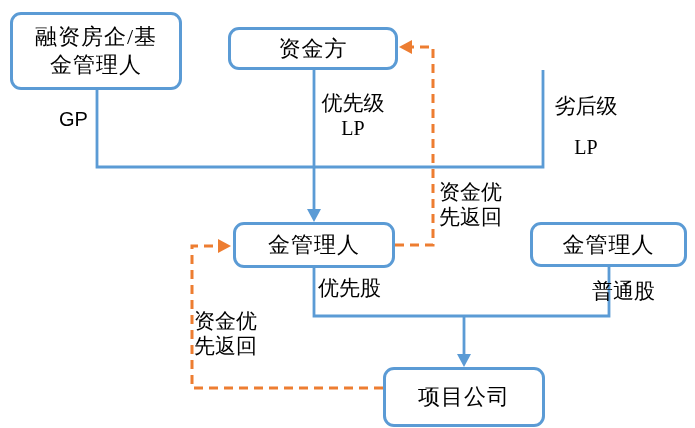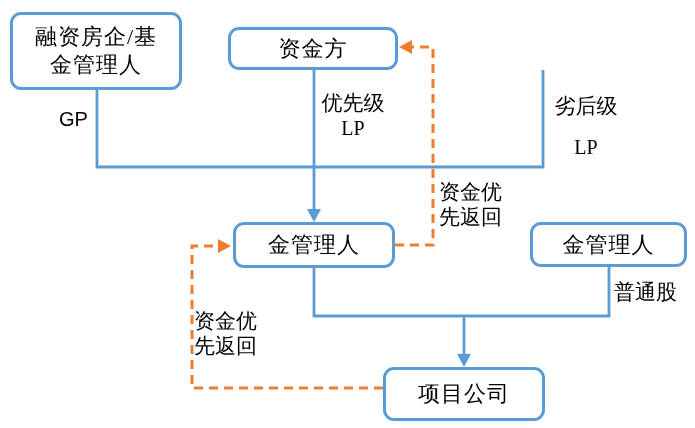--- a/index.html
+++ b/index.html
@@ -32,35 +32,35 @@
     text-align:center;
     font-size:22px;line-height:28px;
     letter-spacing:1px;
     white-space:pre-line;
   }
   .node-a{left:10px;top:12px;width:172px;height:78px;}
   .node-b{left:228px;top:27px;width:170px;height:43px;text-align:right;}
   .node-c{left:462px;top:25px;width:161px;height:45px;}
   .node-d{left:233px;top:222px;width:162px;height:46px;}
   .node-e{left:530px;top:222px;width:157px;height:45px;}
-  .node-f{left:383px;top:367px;width:162px;height:54px;}
+  .node-f{left:383px;top:367px;width:162px;height:60px;}
   .lbl{
     position:absolute;
     font-size:21px;line-height:25px;
     white-space:pre-line;
   }
   .lbl .en{font-family:Liberation Serif, serif;font-size:20px;text-align:right;}
   .two-line{display:flex;flex-direction:column;align-items:center;text-align:center;}
   .lbl-gp{left:50px;top:107px;font-family:"Liberation Sans", sans-serif;font-size:20px;margin-left:9px;}
   .lbl-senior{left:316px;top:91px;width:74px;}
   .lbl-junior{left:548px;top:94px;width:76px;gap:16px;}
   .lbl-return-right{left:439px;top:180px;}
   .lbl-return-left{left:194px;top:309px;}
   .lbl-preferred{left:318px;top:276px;}
-  .lbl-common{left:614px;top:280px;}
+  .lbl-common{left:592px;top:280px;font-family:Liberation Mono, monospace;}
 </style>
 </head>
 <body>
 
 <div class="canvas">
 
   <svg class="wires" viewBox="0 0 695 428" xmlns="http://www.w3.org/2000/svg">
 
     <polyline class="blue-line" points="97,90 97,167 543,167 543,70"></polyline>
 
@@ -97,16 +97,17 @@
     <span class="zh">劣后级</span>
     <span class="en">LP</span>
   </div>
 
   <div class="lbl lbl-return-right">资金优
 先返回</div>
 
   <div class="lbl lbl-return-left">资金优
 先返回</div>
 
+  <div class="lbl lbl-preferred">优先股</div>
 
   <div class="lbl lbl-common">普通股</div>
 
 </div>
 
 </body></html>

